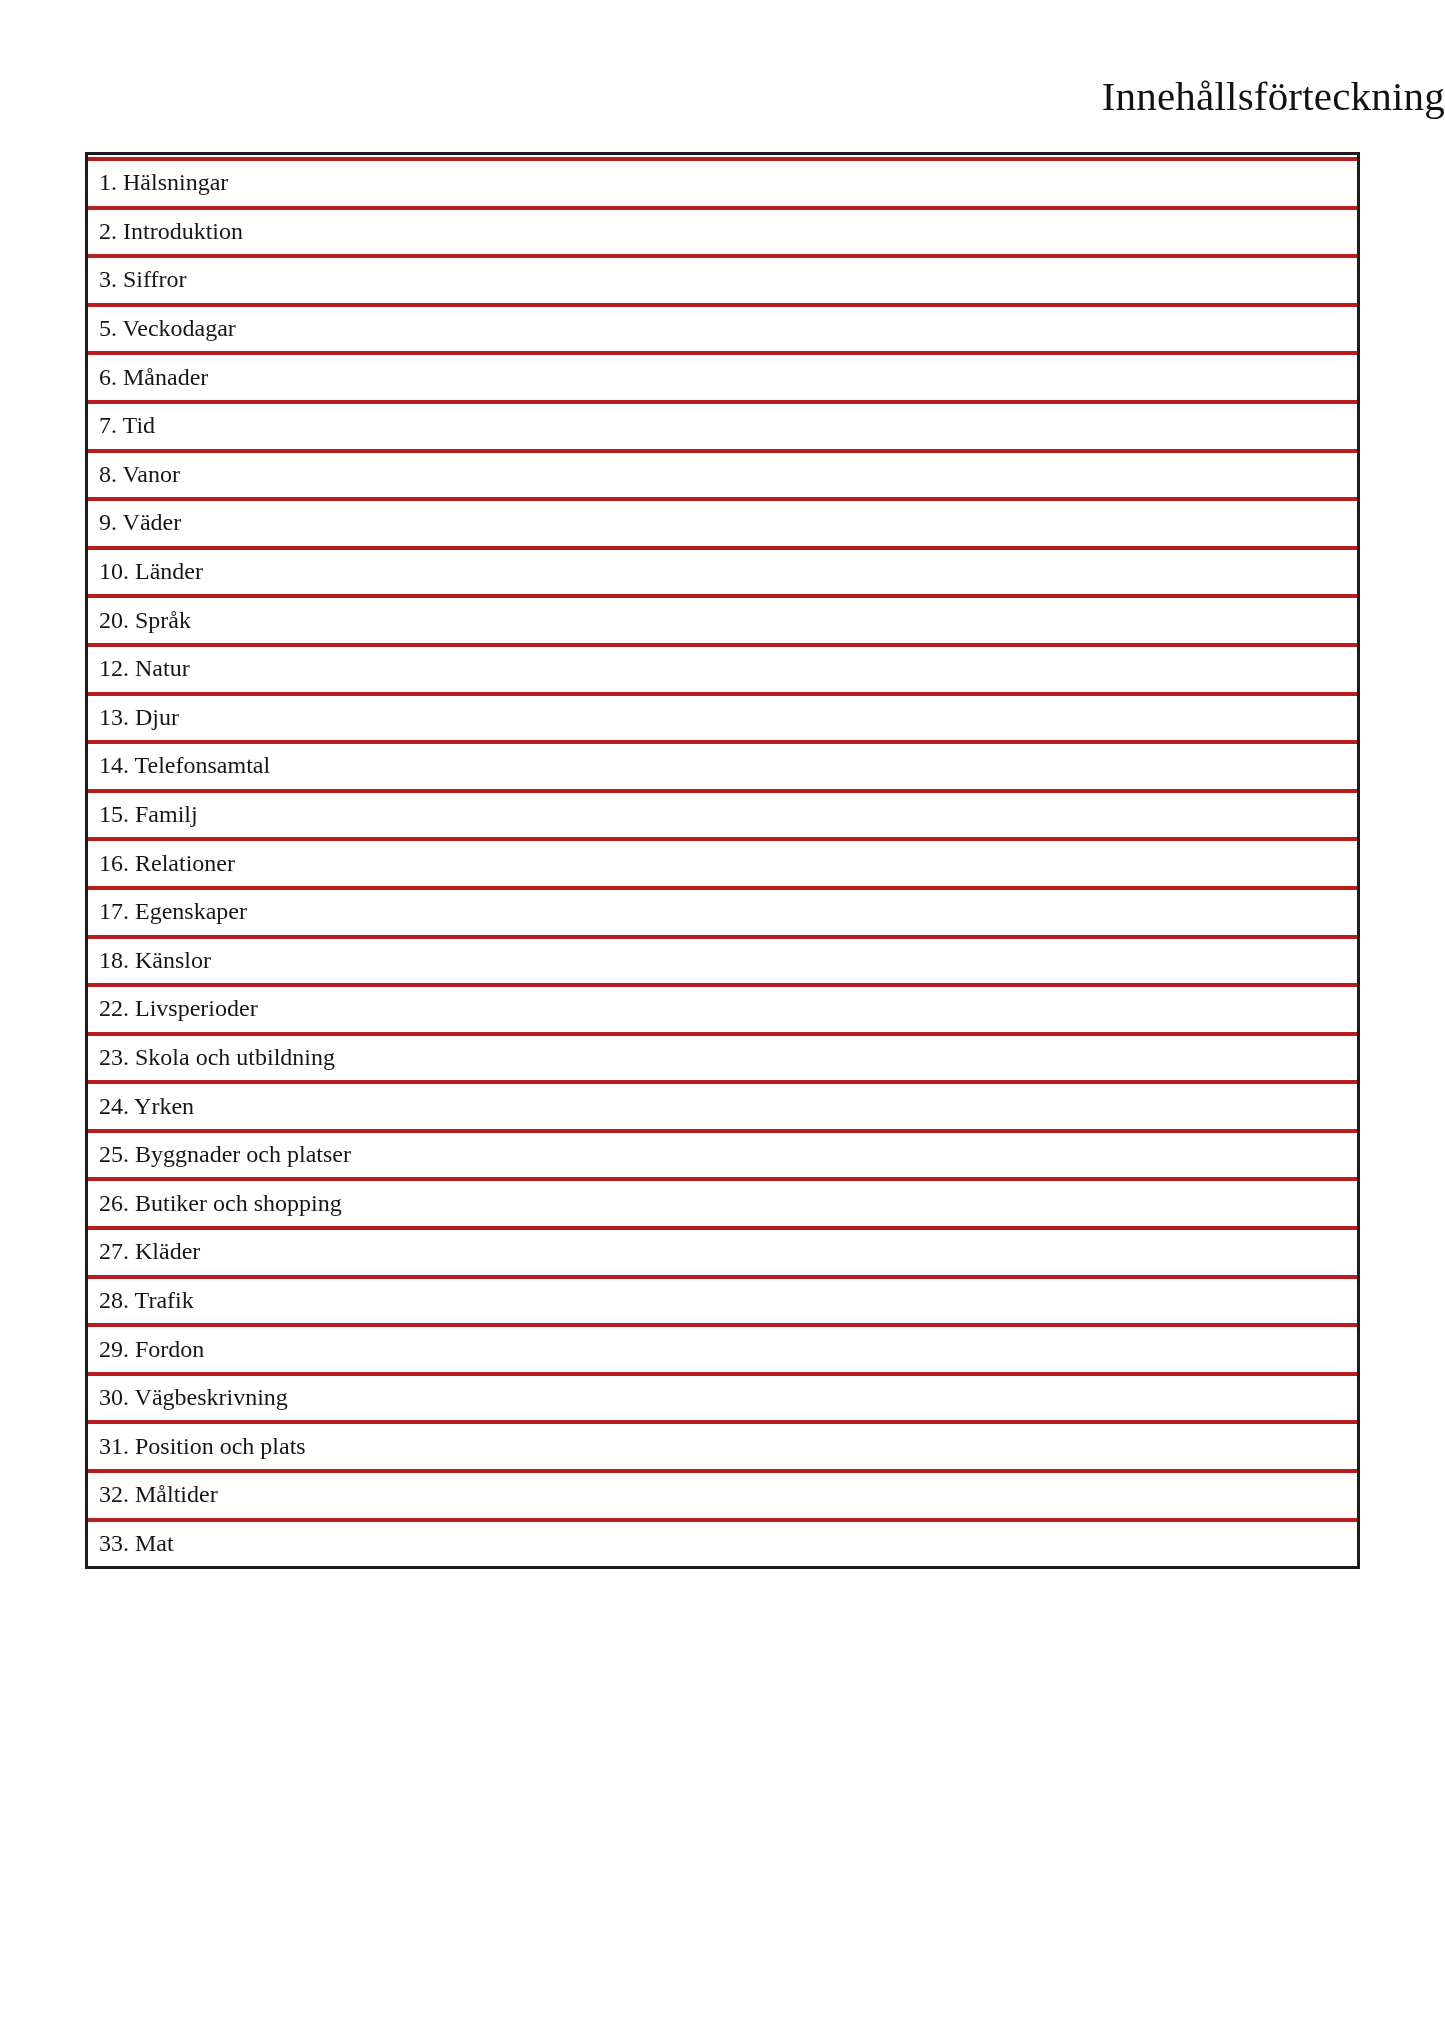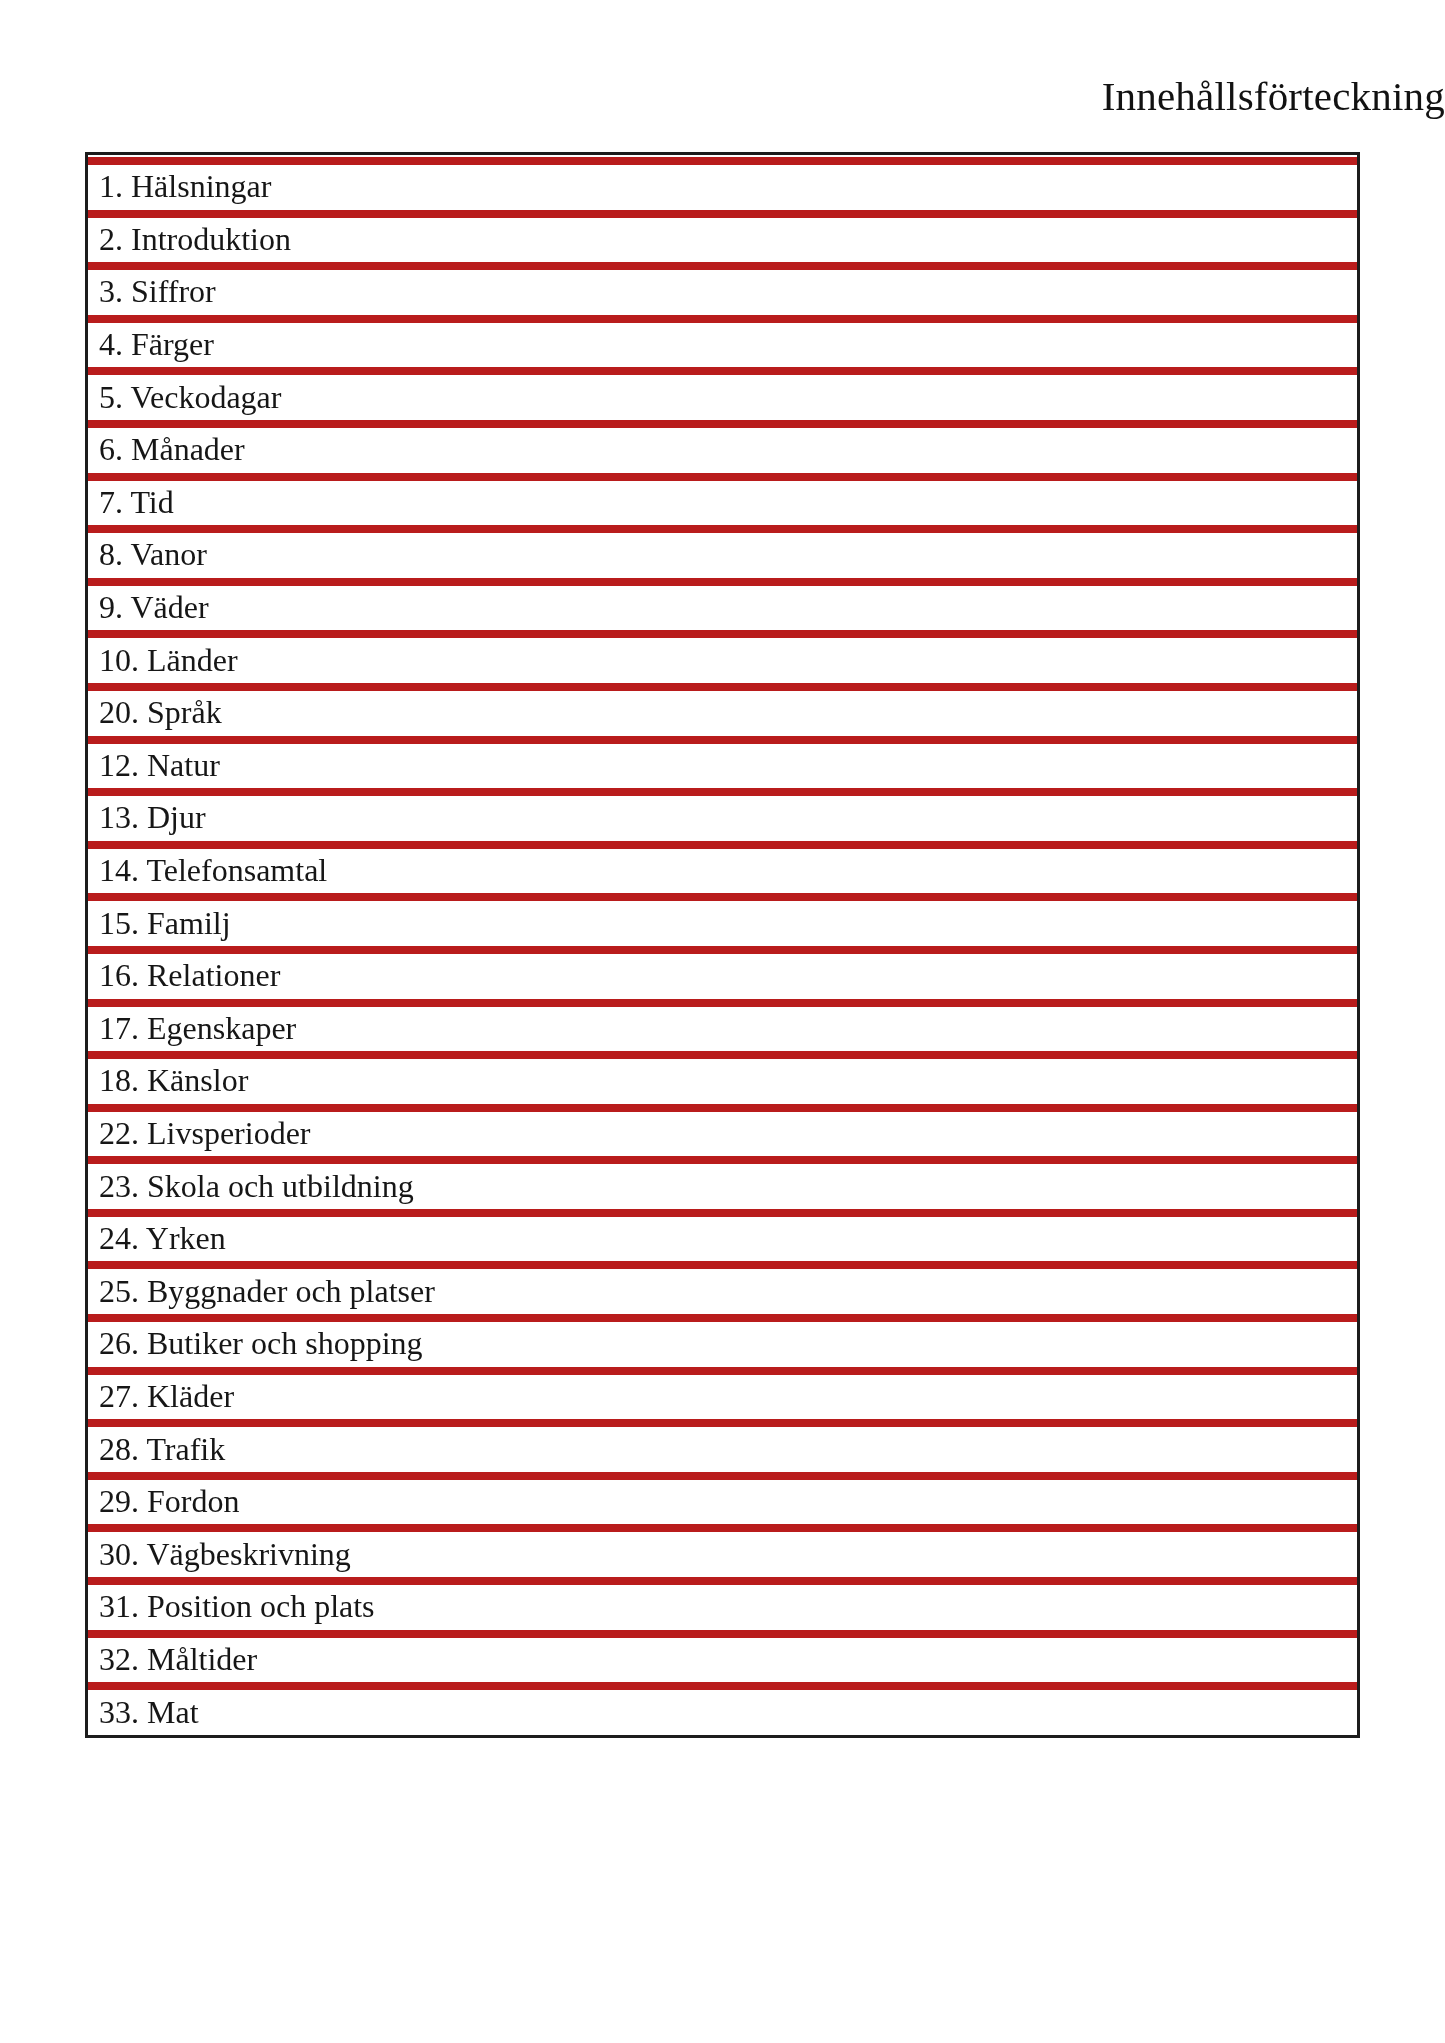--- a/index.html
+++ b/index.html
@@ -34,24 +34,24 @@
     top: 152px;
     width: 1275px;
     border: 3px solid #1c1c1c;
     border-collapse: separate;
     border-spacing: 0 2px;
     table-layout: fixed;
     box-sizing: border-box;
   }
   .toc-table td {
     height: 42.6px;
-    border-top: 8px solid #b91c1c;
+    border-top: 4px solid #b91c1c;
     padding: 0 0 0 11px;
     vertical-align: middle;
-    font-size: 32px;
+    font-size: 24px;
     line-height: 1;
     color: #161616;
     white-space: nowrap;
     overflow: hidden;
   }
 </style>
 </head>
 <body>
 
 <div class="page">
@@ -60,23 +60,20 @@
   <table class="toc-table">
     <tbody id="toc-body">
         <tr>
           <td>1. Hälsningar</td>
         </tr>
         <tr>
           <td>2. Introduktion</td>
         </tr>
         <tr>
           <td>3. Siffror</td>
-        </tr>
-        <tr>
-          <td>4. Färger</td>
         </tr>
         <tr>
           <td>5. Veckodagar</td>
         </tr>
         <tr>
           <td>6. Månader</td>
         </tr>
         <tr>
           <td>7. Tid</td>
         </tr>

